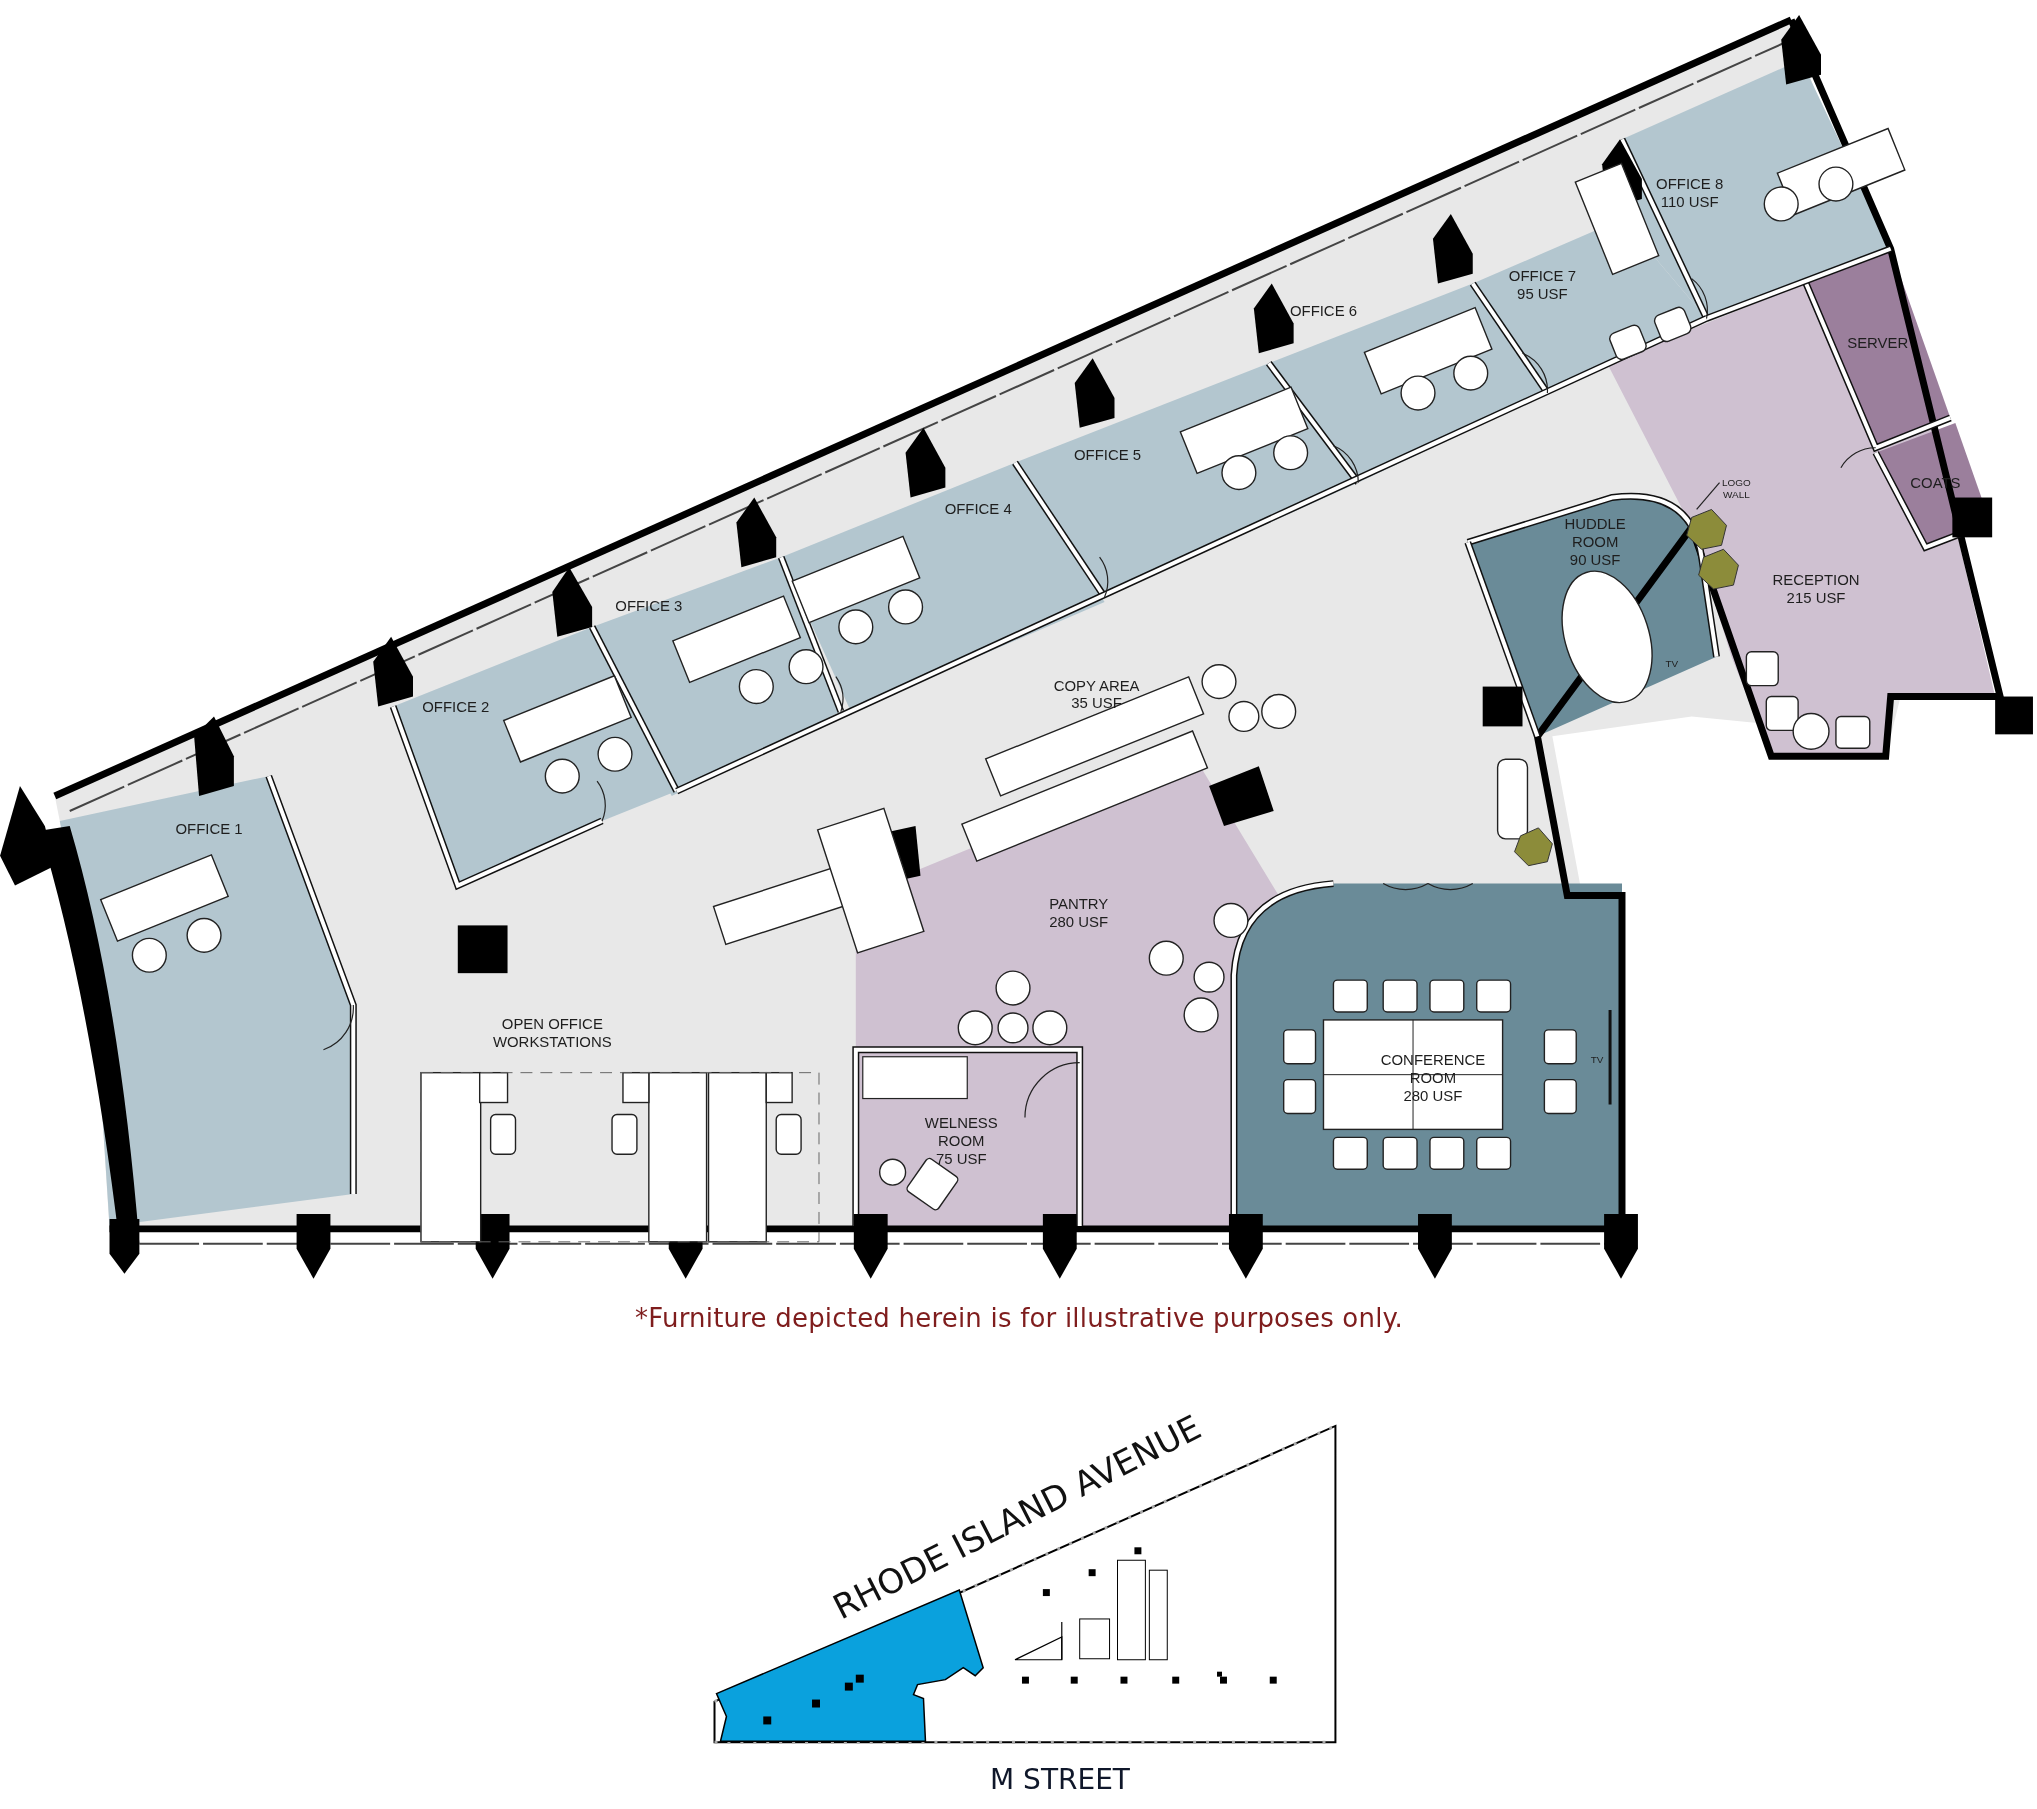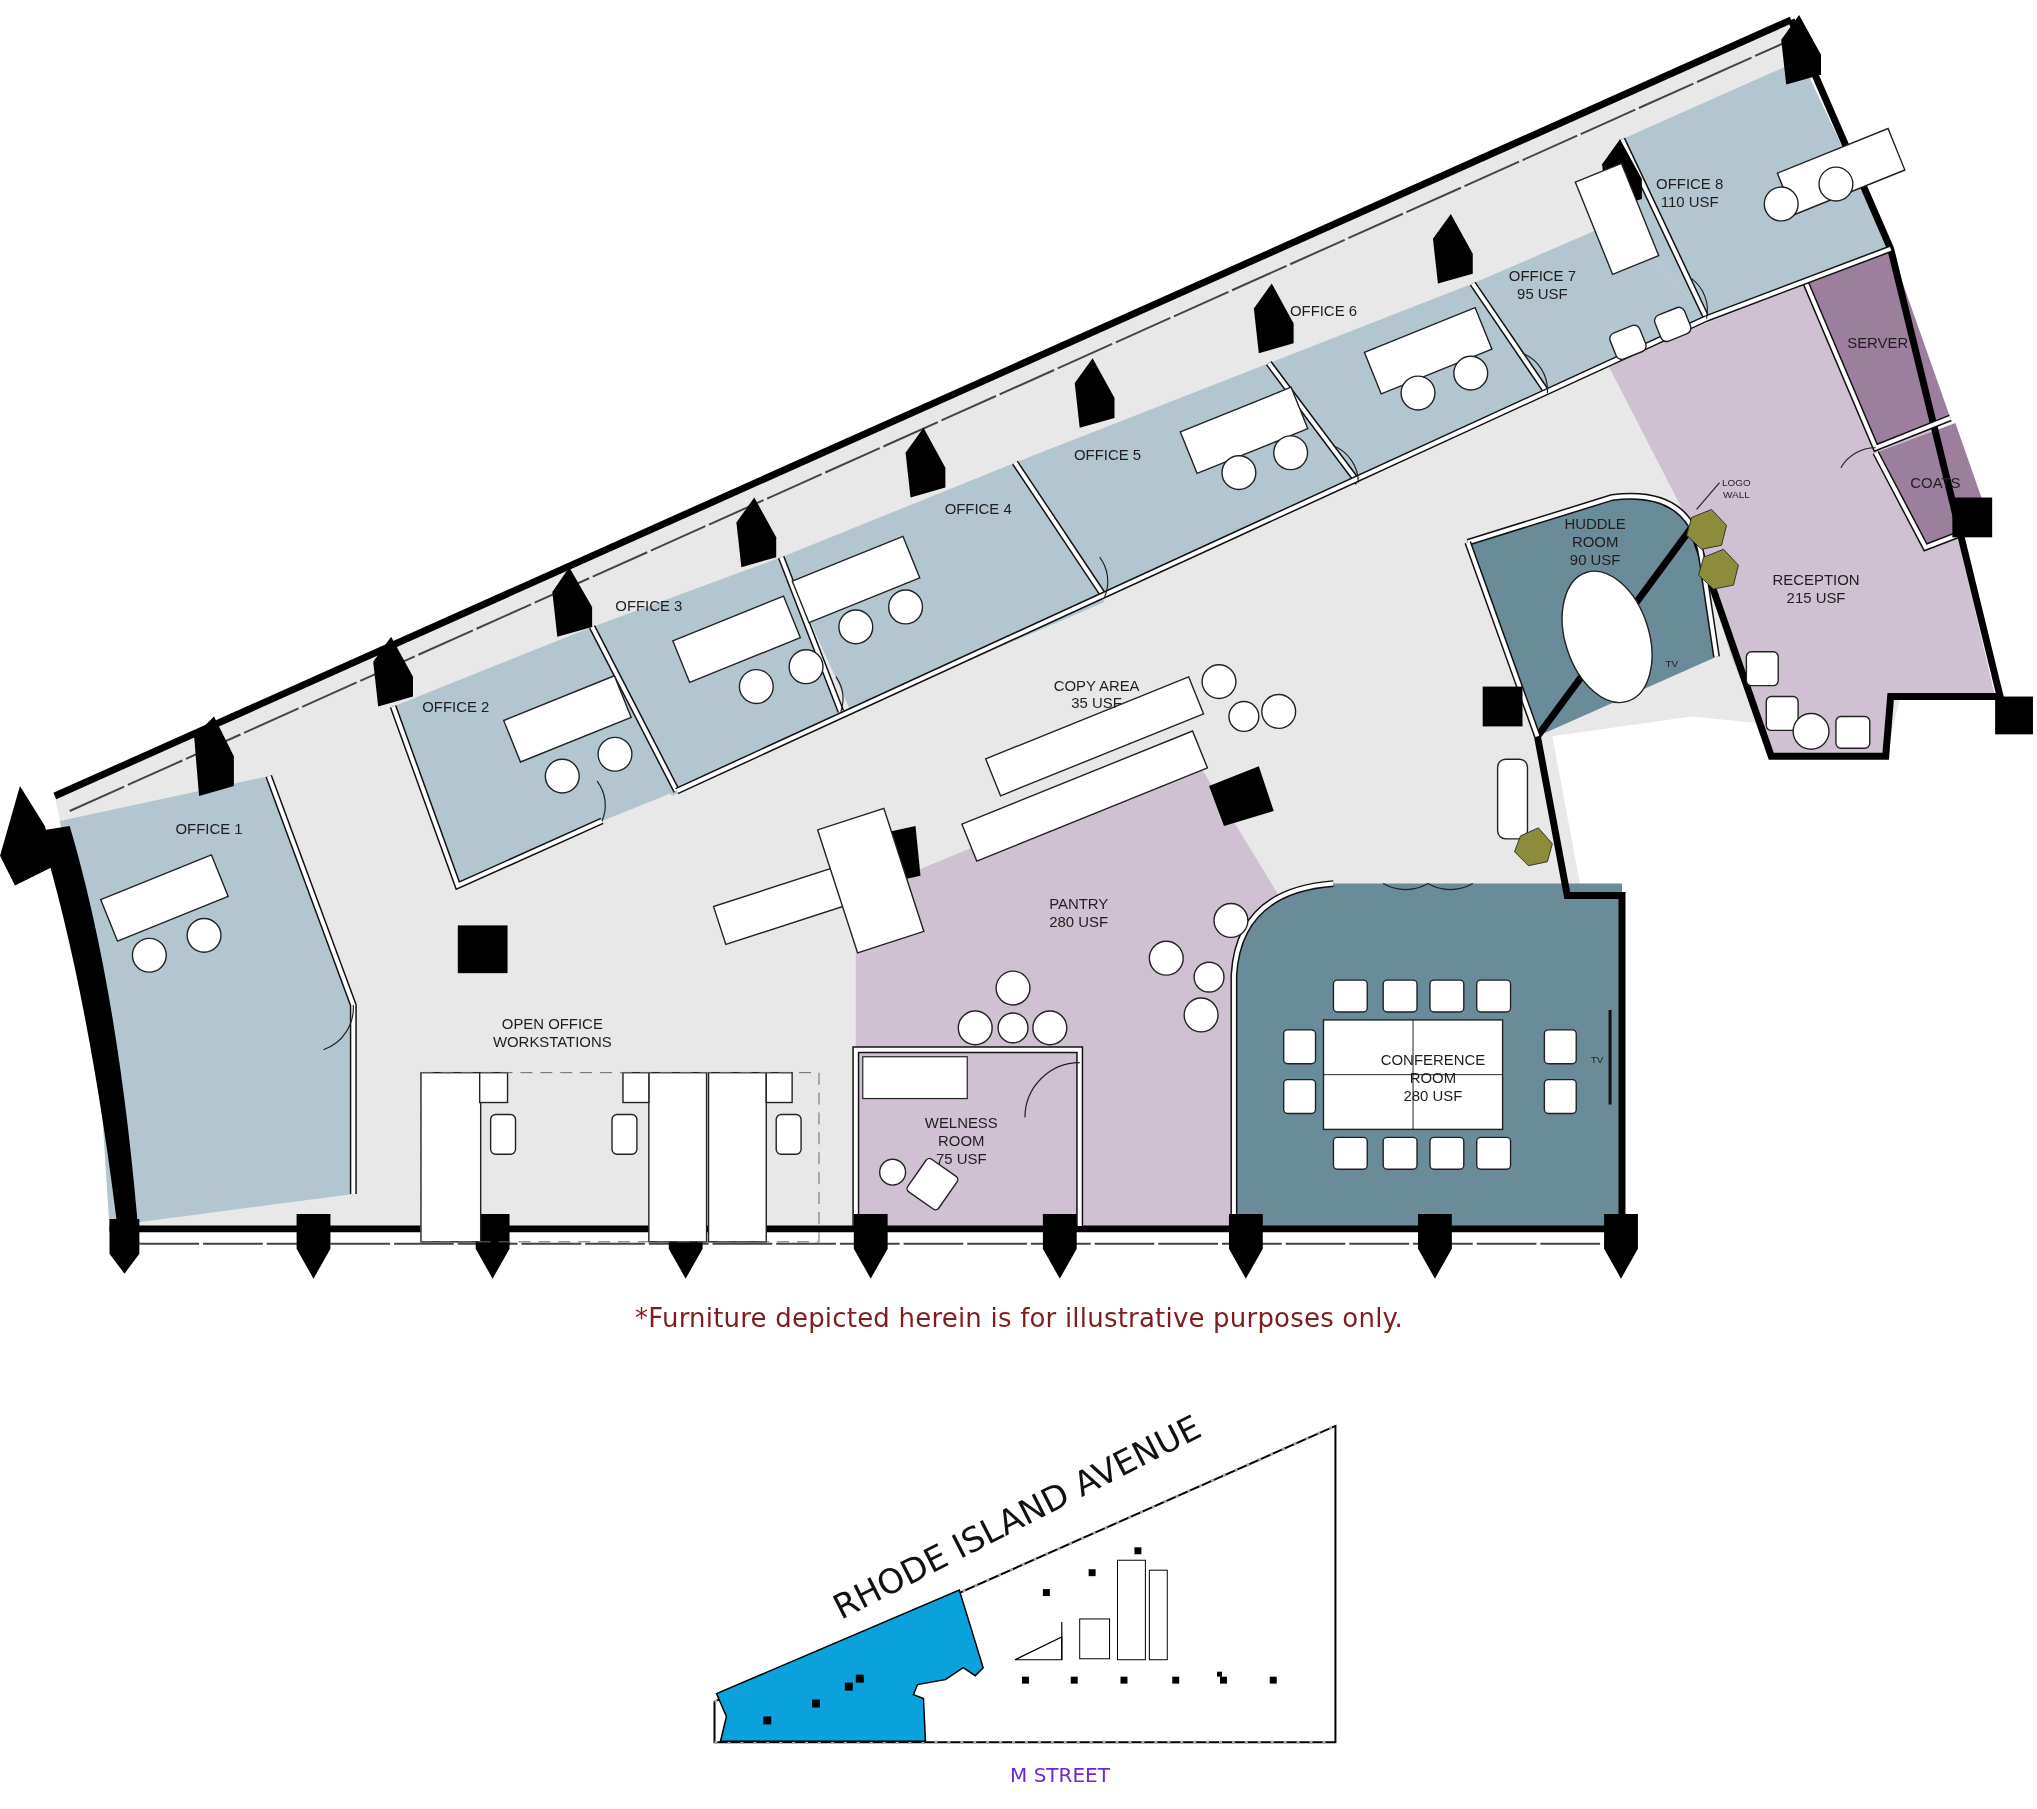--- a/index.html
+++ b/index.html
@@ -2,21 +2,21 @@
 <html><head>
 <meta charset="utf-8">
 <style>
   html,body{margin:0;padding:0;background:#ffffff;}
   body{width:2038px;height:1810px;position:relative;overflow:hidden;font-family:"Liberation Sans",sans-serif;}
   svg{position:absolute;left:0;top:0;}
   .room-label{font-family:"Liberation Sans",sans-serif;font-size:15px;fill:#1e1e1e;text-anchor:middle;}
   .small-label{font-family:"Liberation Sans",sans-serif;font-size:10px;fill:#1e1e1e;text-anchor:middle;}
   .disclaimer{position:absolute;left:0;width:2038px;top:1303px;text-align:center;font-family:"DejaVu Sans",sans-serif;font-size:26px;color:#7f1d1d;letter-spacing:0.2px;}
   .street{font-family:"DejaVu Sans",sans-serif;font-size:34px;fill:#111;}
-  .m-street{position:absolute;left:896px;top:1763px;width:328px;text-align:center;font-family:"DejaVu Sans",sans-serif;font-size:20px;color:#6d28d9;}
+  .m-street{position:absolute;left:896px;top:1763px;width:328px;text-align:center;font-family:"DejaVu Sans",sans-serif;font-size:28px;color:#0f172a;}
   .wall{fill:none;stroke:#000;stroke-width:7;stroke-linejoin:miter;}
   .iwall{fill:none;stroke:#111;stroke-width:7;}
   .iwall-w{fill:none;stroke:#fff;stroke-width:4;}
   .col{fill:#000;}
   .furn{fill:#fff;stroke:#222;stroke-width:1.4;}
   .door{fill:none;stroke:#222;stroke-width:1.2;}
 </style>
 </head>
 <body>
 

